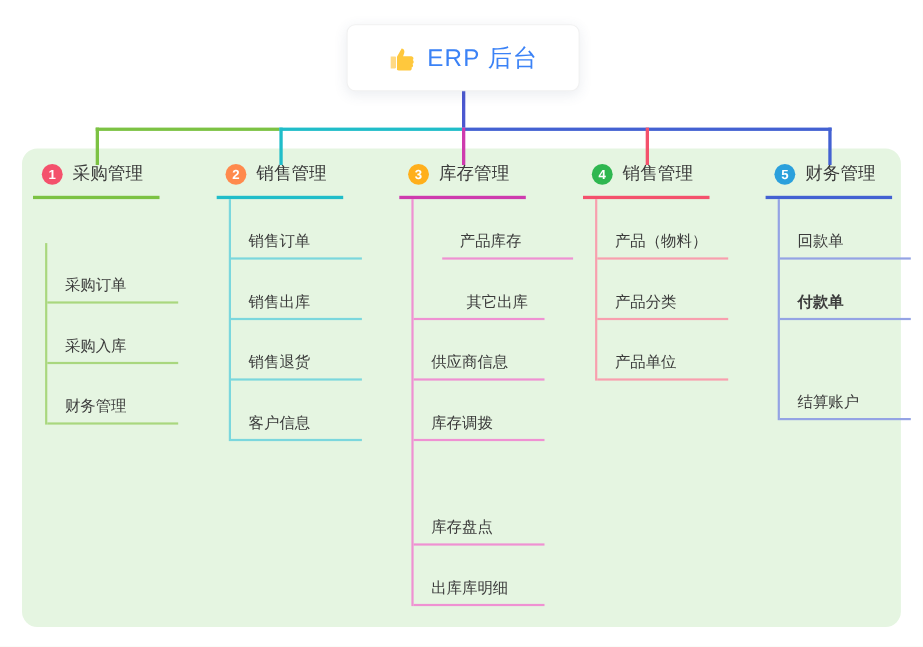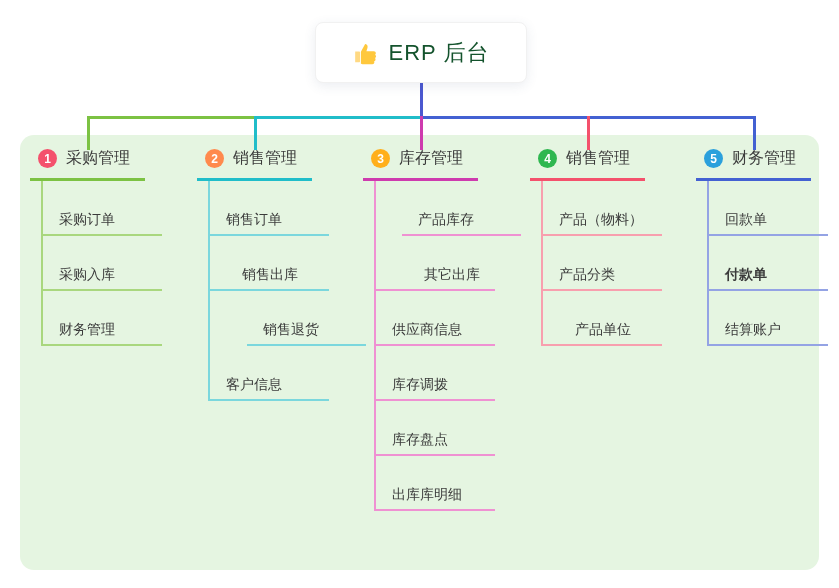--- a/index.html
+++ b/index.html
@@ -13,21 +13,21 @@
     position:absolute;left:20px;top:135px;width:799px;height:435px;
     border-radius:14px;
   }
   .root-card{
     position:absolute;left:315px;top:22px;width:210px;height:59px;
     background:#ffffff;border:1px solid #f1f1f1;border-radius:8px;
     box-shadow:0 3px 12px rgba(60,80,120,.10);
     display:flex;align-items:center;justify-content:center;gap:10px;
     z-index:3;
   }
-  .root-label{font-size:22px;color:#14532d;letter-spacing:1px;}
+  .root-label{font-size:22px;color:#3b82f6;letter-spacing:1px;}
   .thumb{width:26px;height:26px;display:inline-flex;}
   .seg{position:absolute;z-index:1;}
   .branch{position:absolute;top:148px;z-index:2;}
   .head{
     display:flex;align-items:center;gap:9px;
     box-sizing:border-box;width:115px;
     padding:0 0 9px 8px;border-bottom:3px solid;
   }
   .badge{
     width:19px;height:19px;border-radius:50%;flex:0 0 19px;
@@ -66,68 +66,68 @@
       </svg>
     </span>
     <span class="root-label">ERP 后台</span>
   </div>
   <div id="branches">
       <div class="branch" style="left: 30px;">
         <div class="head" style="border-bottom-color: rgb(124, 194, 67);">
           <span class="badge" style="background: rgb(244, 81, 108);">1</span>
           <span class="head-label">采购管理</span>
         </div>
-        <div class="children" style="border-left-color: rgb(169, 215, 126);">
+        <div class="children" style="border-left-color: rgb(169, 215, 126); margin-top: 40px;">
           <div class="child" style="border-bottom-color: rgb(169, 215, 126);">采购订单</div>
           <div class="child" style="border-bottom-color: rgb(169, 215, 126);">采购入库</div>
           <div class="child" style="border-bottom-color: rgb(169, 215, 126);">财务管理</div>
         </div>
       </div>
       <div class="branch" style="left: 197px;">
         <div class="head" style="border-bottom-color: rgb(32, 189, 201);">
           <span class="badge" style="background: rgb(255, 138, 77);">2</span>
           <span class="head-label">销售管理</span>
         </div>
         <div class="children" style="border-left-color: rgb(123, 215, 221);">
           <div class="child" style="border-bottom-color: rgb(123, 215, 221);">销售订单</div>
-          <div class="child" style="border-bottom-color: rgb(123, 215, 221); text-align: center;">销售出库</div>
-          <div class="child" style="border-bottom-color: rgb(123, 215, 221); margin-left: 37px;">销售退货</div>
+          <div class="child" style="border-bottom-color: rgb(123, 215, 221);">销售出库</div>
+          <div class="child" style="border-bottom-color: rgb(123, 215, 221);">销售退货</div>
           <div class="child" style="border-bottom-color: rgb(123, 215, 221);">客户信息</div>
         </div>
       </div>
       <div class="branch" style="left: 363px;">
         <div class="head" style="border-bottom-color: rgb(206, 59, 174);">
           <span class="badge" style="background: rgb(255, 175, 27);">3</span>
           <span class="head-label">库存管理</span>
         </div>
         <div class="children" style="border-left-color: rgb(239, 145, 210);">
           <div class="child" style="border-bottom-color: rgb(239, 145, 210); margin-left: 26px;">产品库存</div>
           <div class="child" style="border-bottom-color: rgb(239, 145, 210); text-align: right;">其它出库</div>
           <div class="child" style="border-bottom-color: rgb(239, 145, 210);">供应商信息</div>
           <div class="child" style="border-bottom-color: rgb(239, 145, 210);">库存调拨</div>
-          <div class="child" style="border-bottom-color: rgb(239, 145, 210);">库存盘点</div>
+          <div class="child" style="border-bottom-color: rgb(239, 145, 210); margin-top: 40px;">库存盘点</div>
           <div class="child" style="border-bottom-color: rgb(239, 145, 210);">出库库明细</div>
         </div>
       </div>
       <div class="branch" style="left: 530px;">
         <div class="head" style="border-bottom-color: rgb(244, 81, 108);">
           <span class="badge" style="background: rgb(47, 183, 80);">4</span>
           <span class="head-label">销售管理</span>
         </div>
         <div class="children" style="border-left-color: rgb(248, 159, 174);">
           <div class="child" style="border-bottom-color: rgb(248, 159, 174);">产品（物料）</div>
           <div class="child" style="border-bottom-color: rgb(248, 159, 174);">产品分类</div>
-          <div class="child" style="border-bottom-color: rgb(248, 159, 174); text-align: center;">产品单位</div>
+          <div class="child" style="border-bottom-color: rgb(248, 159, 174);">产品单位</div>
         </div>
       </div>
       <div class="branch" style="left: 696px;">
         <div class="head" style="border-bottom-color: rgb(67, 97, 210);">
           <span class="badge" style="background: rgb(43, 160, 220);">5</span>
           <span class="head-label">财务管理</span>
         </div>
         <div class="children" style="border-left-color: rgb(148, 163, 228);">
           <div class="child" style="border-bottom-color: rgb(148, 163, 228);">回款单</div>
           <div class="child" style="border-bottom-color: rgb(148, 163, 228); font-weight: bold;">付款单</div>
-          <div class="child" style="border-bottom-color: rgb(148, 163, 228);">结算账户</div>
+          <div class="child" style="border-bottom-color: rgb(148, 163, 228); margin-top: 36px;">结算账户</div>
         </div>
       </div>
     </div>
 </div>
 
 </body></html>

